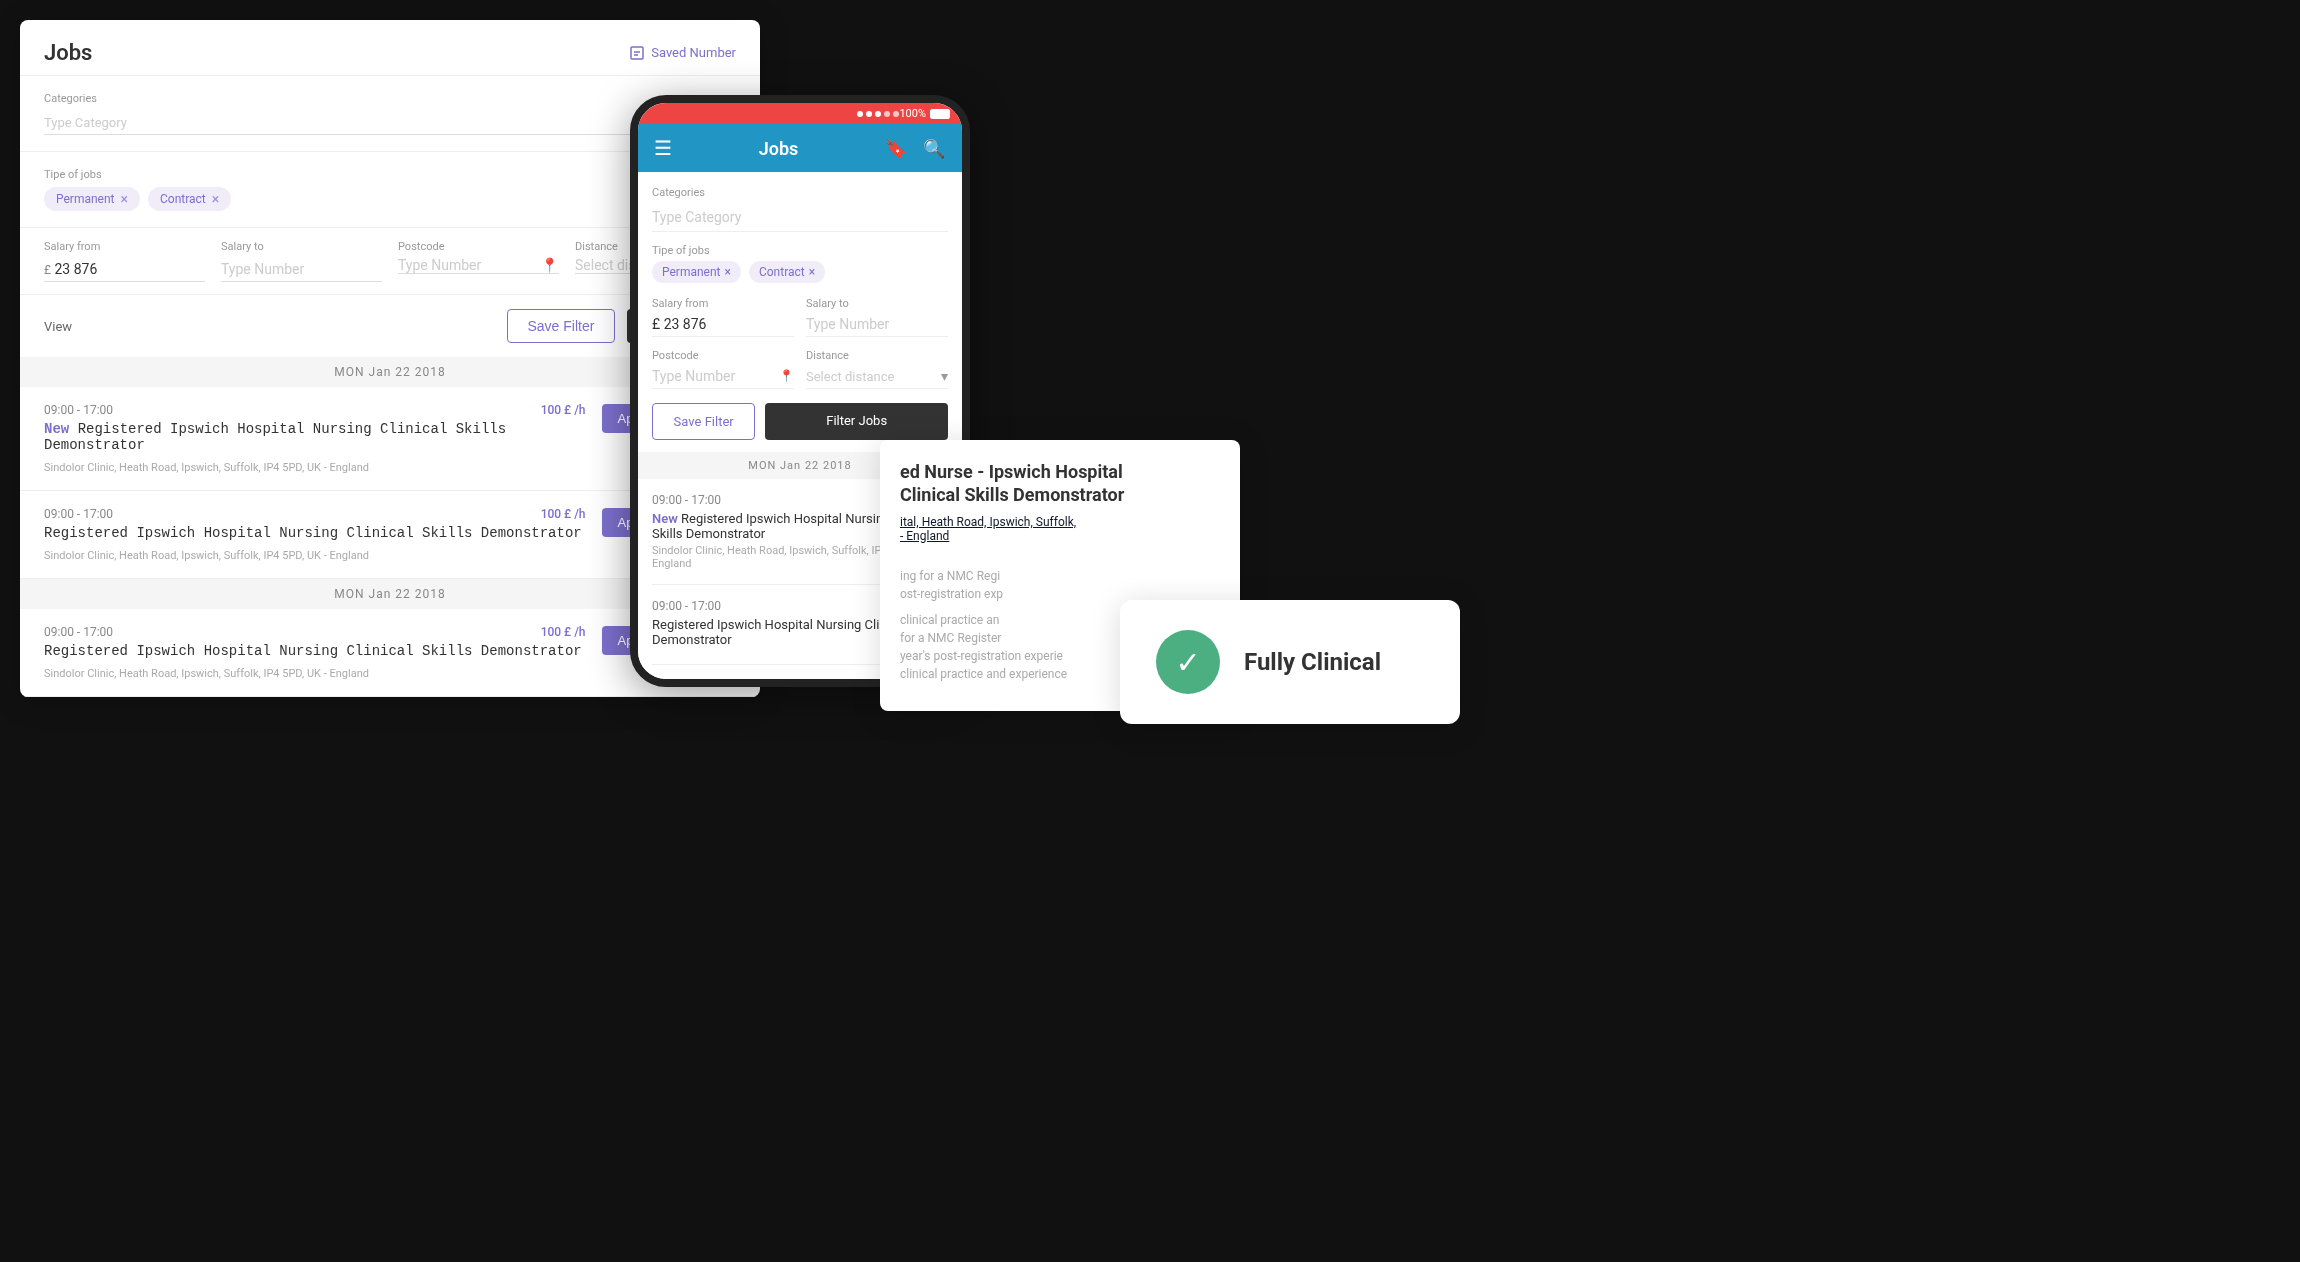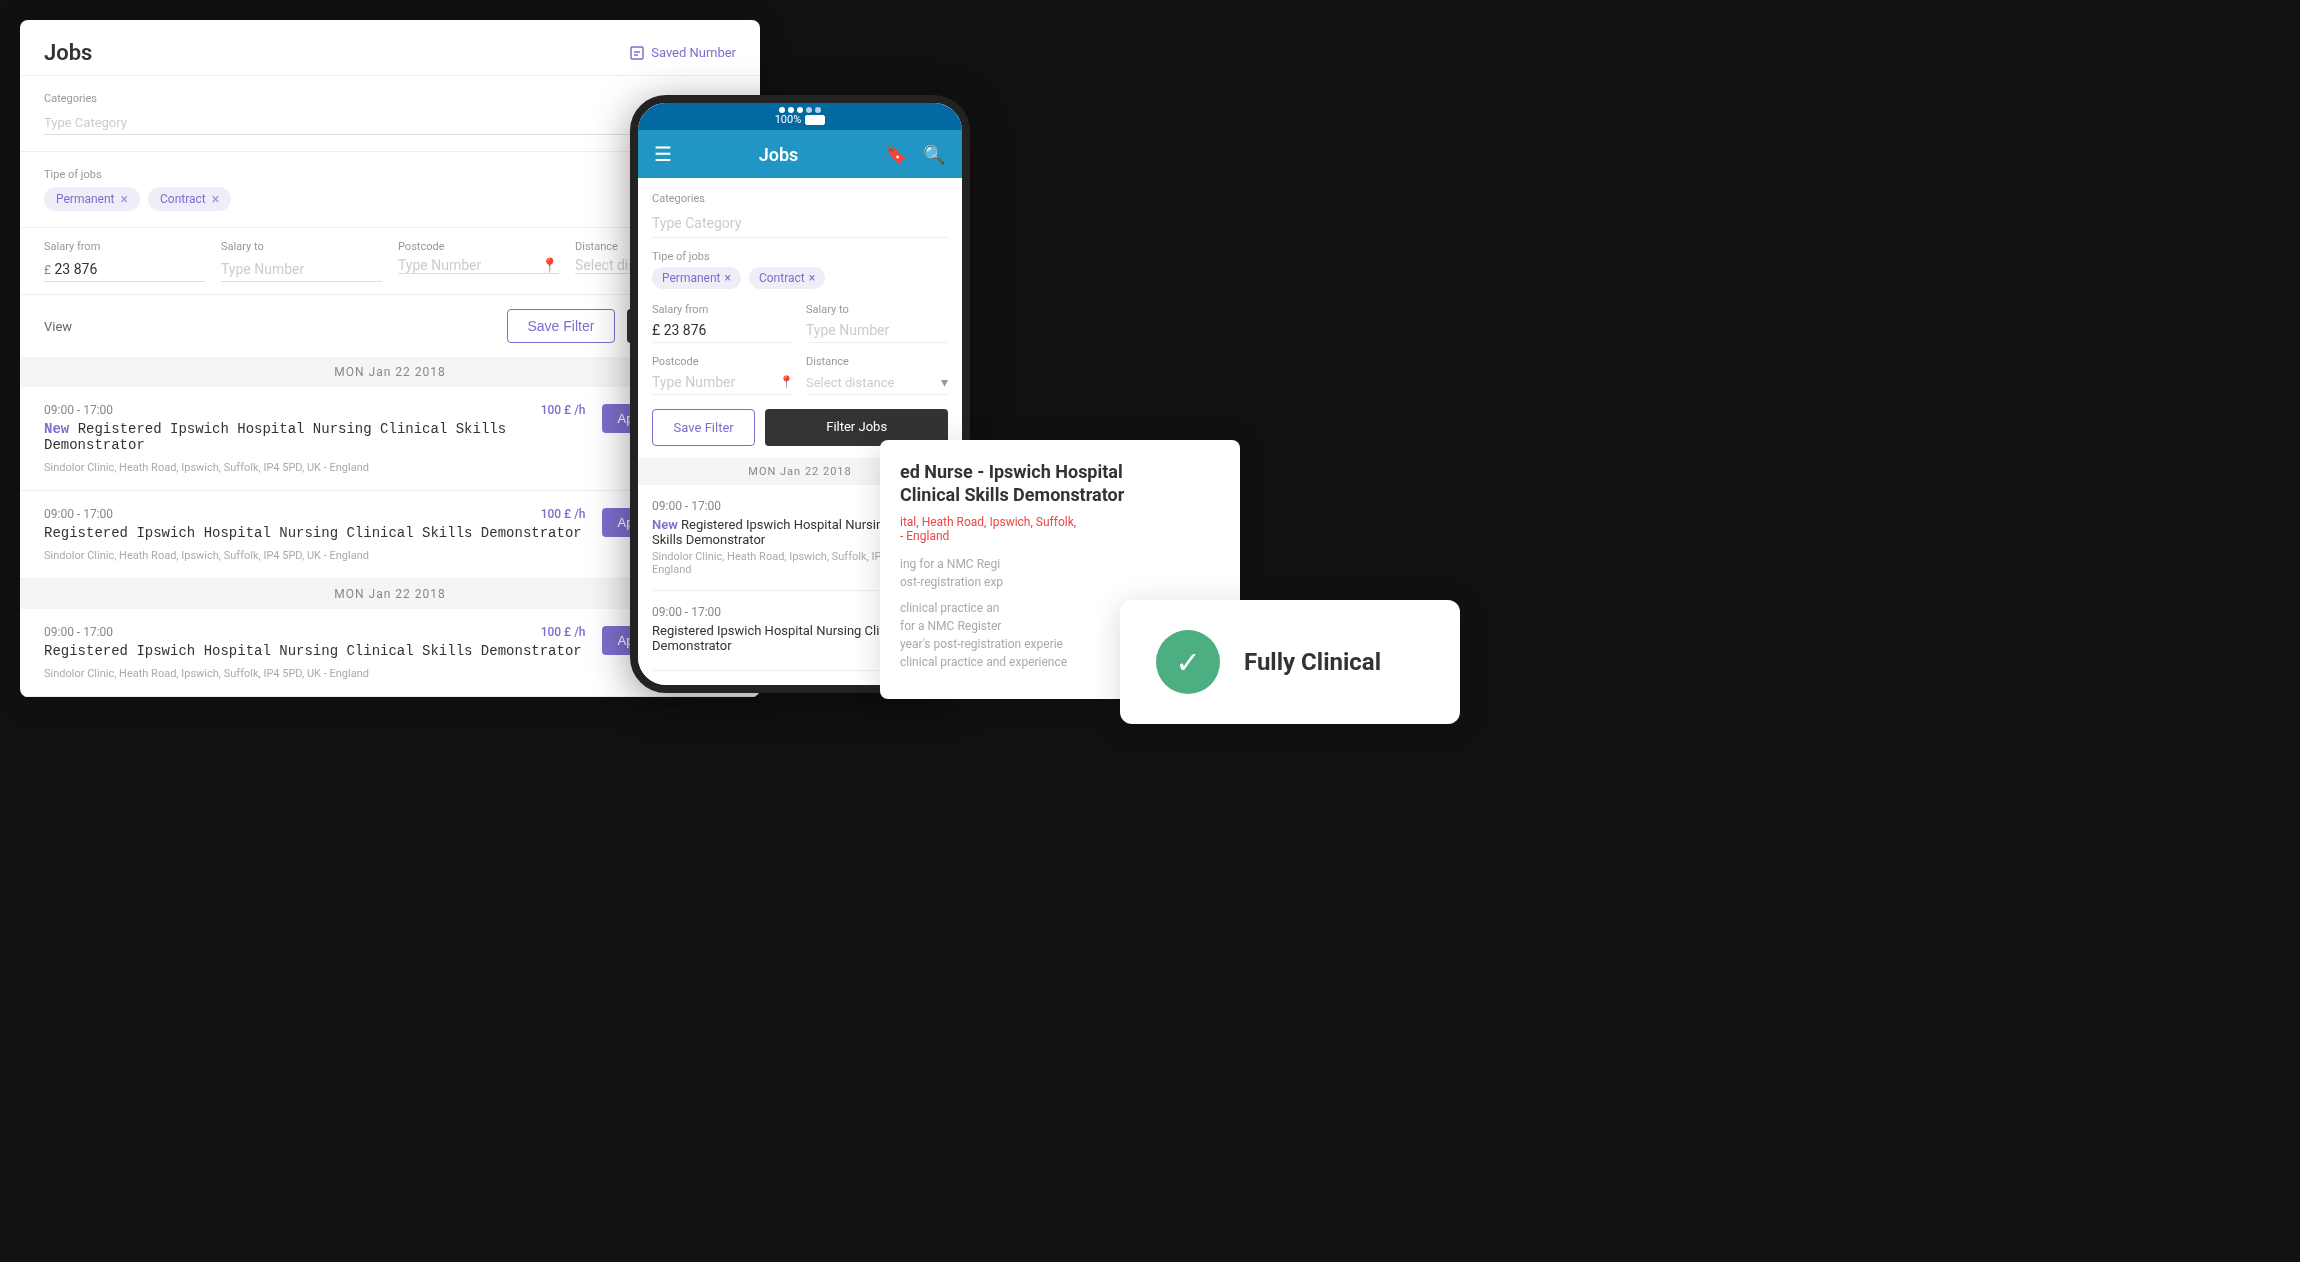--- a/index.html
+++ b/index.html
@@ -235,28 +235,27 @@
       left: 630px;
       width: 340px;
       background: #fff;
       border-radius: 36px;
       box-shadow: 0 8px 40px rgba(0,0,0,0.4);
       overflow: hidden;
       border: 8px solid #222;
     }
 
     .phone-status-bar {
-      background: #0369a1;
+      background: #ef4444;
       display: flex;
       align-items: center;
       justify-content: flex-end;
       padding: 4px 12px;
       font-size: 11px;
       color: #fff;
-      flex-direction: column;
     }
 
     .phone-dots {
       display: flex;
       gap: 3px;
     }
 
     .phone-dot {
       width: 6px;
       height: 6px;
@@ -443,22 +442,23 @@
     .jd-title {
       font-size: 18px;
       font-weight: 700;
       color: #333;
       margin-bottom: 8px;
       line-height: 1.3;
     }
 
     .jd-location {
       font-size: 12px;
-      color: #ef4444;
-      margin-bottom: 12px;
+      color: #0f172a;
+      margin-bottom: 24px;
+      text-decoration: underline;
     }
 
     .jd-text {
       font-size: 12px;
       color: #aaa;
       line-height: 1.5;
       margin-bottom: 8px;
     }
 
     

